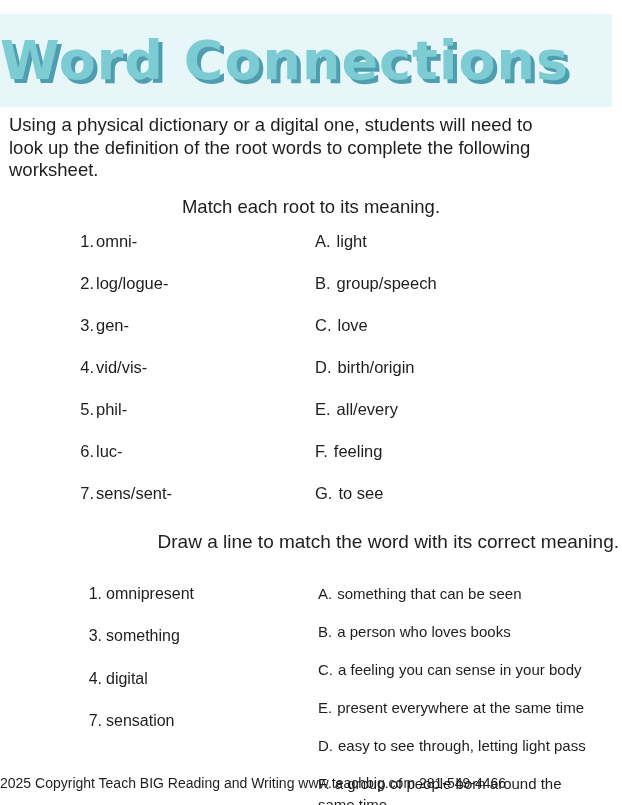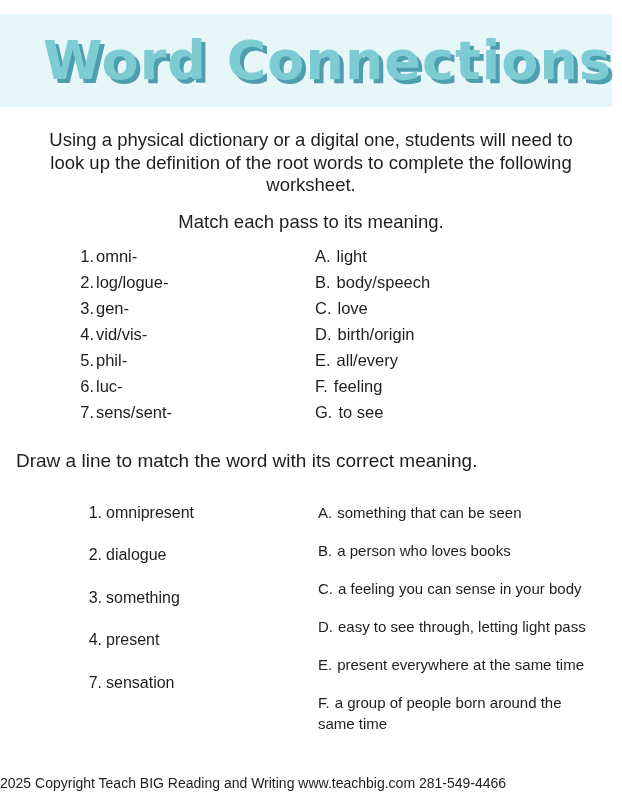--- a/index.html
+++ b/index.html
@@ -12,63 +12,63 @@
     color: #1e1e1e;
     overflow: hidden;
   }
   .title-banner {
     margin-top: 14px;
     width: 612px;
     height: 93px;
     background: #e6f6f9;
     display: flex;
     align-items: center;
-    justify-content: flex-end;
+    justify-content: flex-start;
   }
   .title {
     margin: 0;
     font-family: "DejaVu Sans", sans-serif;
     font-weight: 800;
     font-size: 54px;
     letter-spacing: 1px;
     color: #7dcbd3;
     text-shadow: 4px 4px 0 #4e9eaf;
     white-space: nowrap;
   }
   .intro {
-    margin: 22px auto 0;
+    margin: 7px auto 0;
     width: 604px;
-    text-align: center;
+    text-align: left;
     font-size: 18.5px;
     line-height: 1.22;
     white-space: pre-line;
   }
   .s1-heading {
     margin: 14px 0 0;
     text-align: center;
     font-size: 18.5px;
   }
   .s1-grid {
     margin: 13px 0 0 72px;
     display: grid;
     grid-template-columns: 243px auto;
-    row-gap: 6px;
+    row-gap: 22px;
     font-size: 16.5px;
     line-height: 20px;
   }
   .s1-num {
     display: inline-block;
     width: 22px;
     text-align: right;
     margin-right: 2px;
   }
   .s1-letter { margin-right: 6px; }
   .s2-heading {
-    margin: 28px 16px 0;
-    text-align: left;
+    margin: 28px 3px 0;
+    text-align: right;
     font-size: 19px;
   }
   .s2-cols {
     display: flex;
     margin: 30px 0 0 78px;
   }
   .s2-left {
     width: 240px;
     display: flex;
     flex-direction: column;
@@ -106,28 +106,28 @@
 <div class="page">
 
   <header class="title-banner">
     <h1 class="title">Word Connections</h1>
   </header>
 
   <p class="intro">Using a physical dictionary or a digital one, students will need to
 look up the definition of the root words to complete the following
 worksheet.</p>
 
-  <p class="s1-heading">Match each pass to its meaning.</p>
+  <p class="s1-heading">Match each root to its meaning.</p>
 
   <div class="s1-grid">
     <div><span class="s1-num">1.</span><span>omni-</span></div>
     <div><span class="s1-letter">A.</span><span>light</span></div>
 
     <div><span class="s1-num">2.</span><span>log/logue-</span></div>
-    <div><span class="s1-letter">B.</span><span>body/speech</span></div>
+    <div><span class="s1-letter">B.</span><span>group/speech</span></div>
 
     <div><span class="s1-num">3.</span><span>gen-</span></div>
     <div><span class="s1-letter">C.</span><span>love</span></div>
 
     <div><span class="s1-num">4.</span><span>vid/vis-</span></div>
     <div><span class="s1-letter">D.</span><span>birth/origin</span></div>
 
     <div><span class="s1-num">5.</span><span>phil-</span></div>
     <div><span class="s1-letter">E.</span><span>all/every</span></div>
 
@@ -136,30 +136,29 @@
 
     <div><span class="s1-num">7.</span><span>sens/sent-</span></div>
     <div><span class="s1-letter">G.</span><span>to see</span></div>
   </div>
 
   <p class="s2-heading">Draw a line to match the word with its correct meaning.</p>
 
   <div class="s2-cols">
     <div class="s2-left">
       <div><span class="s2-num">1.</span><span>omnipresent</span></div>
-      <div><span class="s2-num">2.</span><span>dialogue</span></div>
       <div><span class="s2-num">3.</span><span>something</span></div>
-      <div><span class="s2-num">4.</span><span>present</span></div>
+      <div><span class="s2-num">4.</span><span>digital</span></div>
       <div><span class="s2-num">7.</span><span>sensation</span></div>
     </div>
     <div class="s2-right">
       <div><span class="s2-letter">A.</span><span>something that can be seen</span></div>
       <div><span class="s2-letter">B.</span><span>a person who loves books</span></div>
       <div><span class="s2-letter">C.</span><span>a feeling you can sense in your body</span></div>
+      <div><span class="s2-letter">E.</span><span>present everywhere at the same time</span></div>
       <div><span class="s2-letter">D.</span><span>easy to see through, letting light pass</span></div>
-      <div><span class="s2-letter">E.</span><span>present everywhere at the same time</span></div>
       <div><span class="s2-letter">F.</span><span>a group of people born around the same time</span></div>
     </div>
   </div>
 
   <footer class="footer">2025 Copyright Teach BIG Reading and Writing www.teachbig.com 281-549-4466</footer>
 
 </div>
 
 </body></html>

